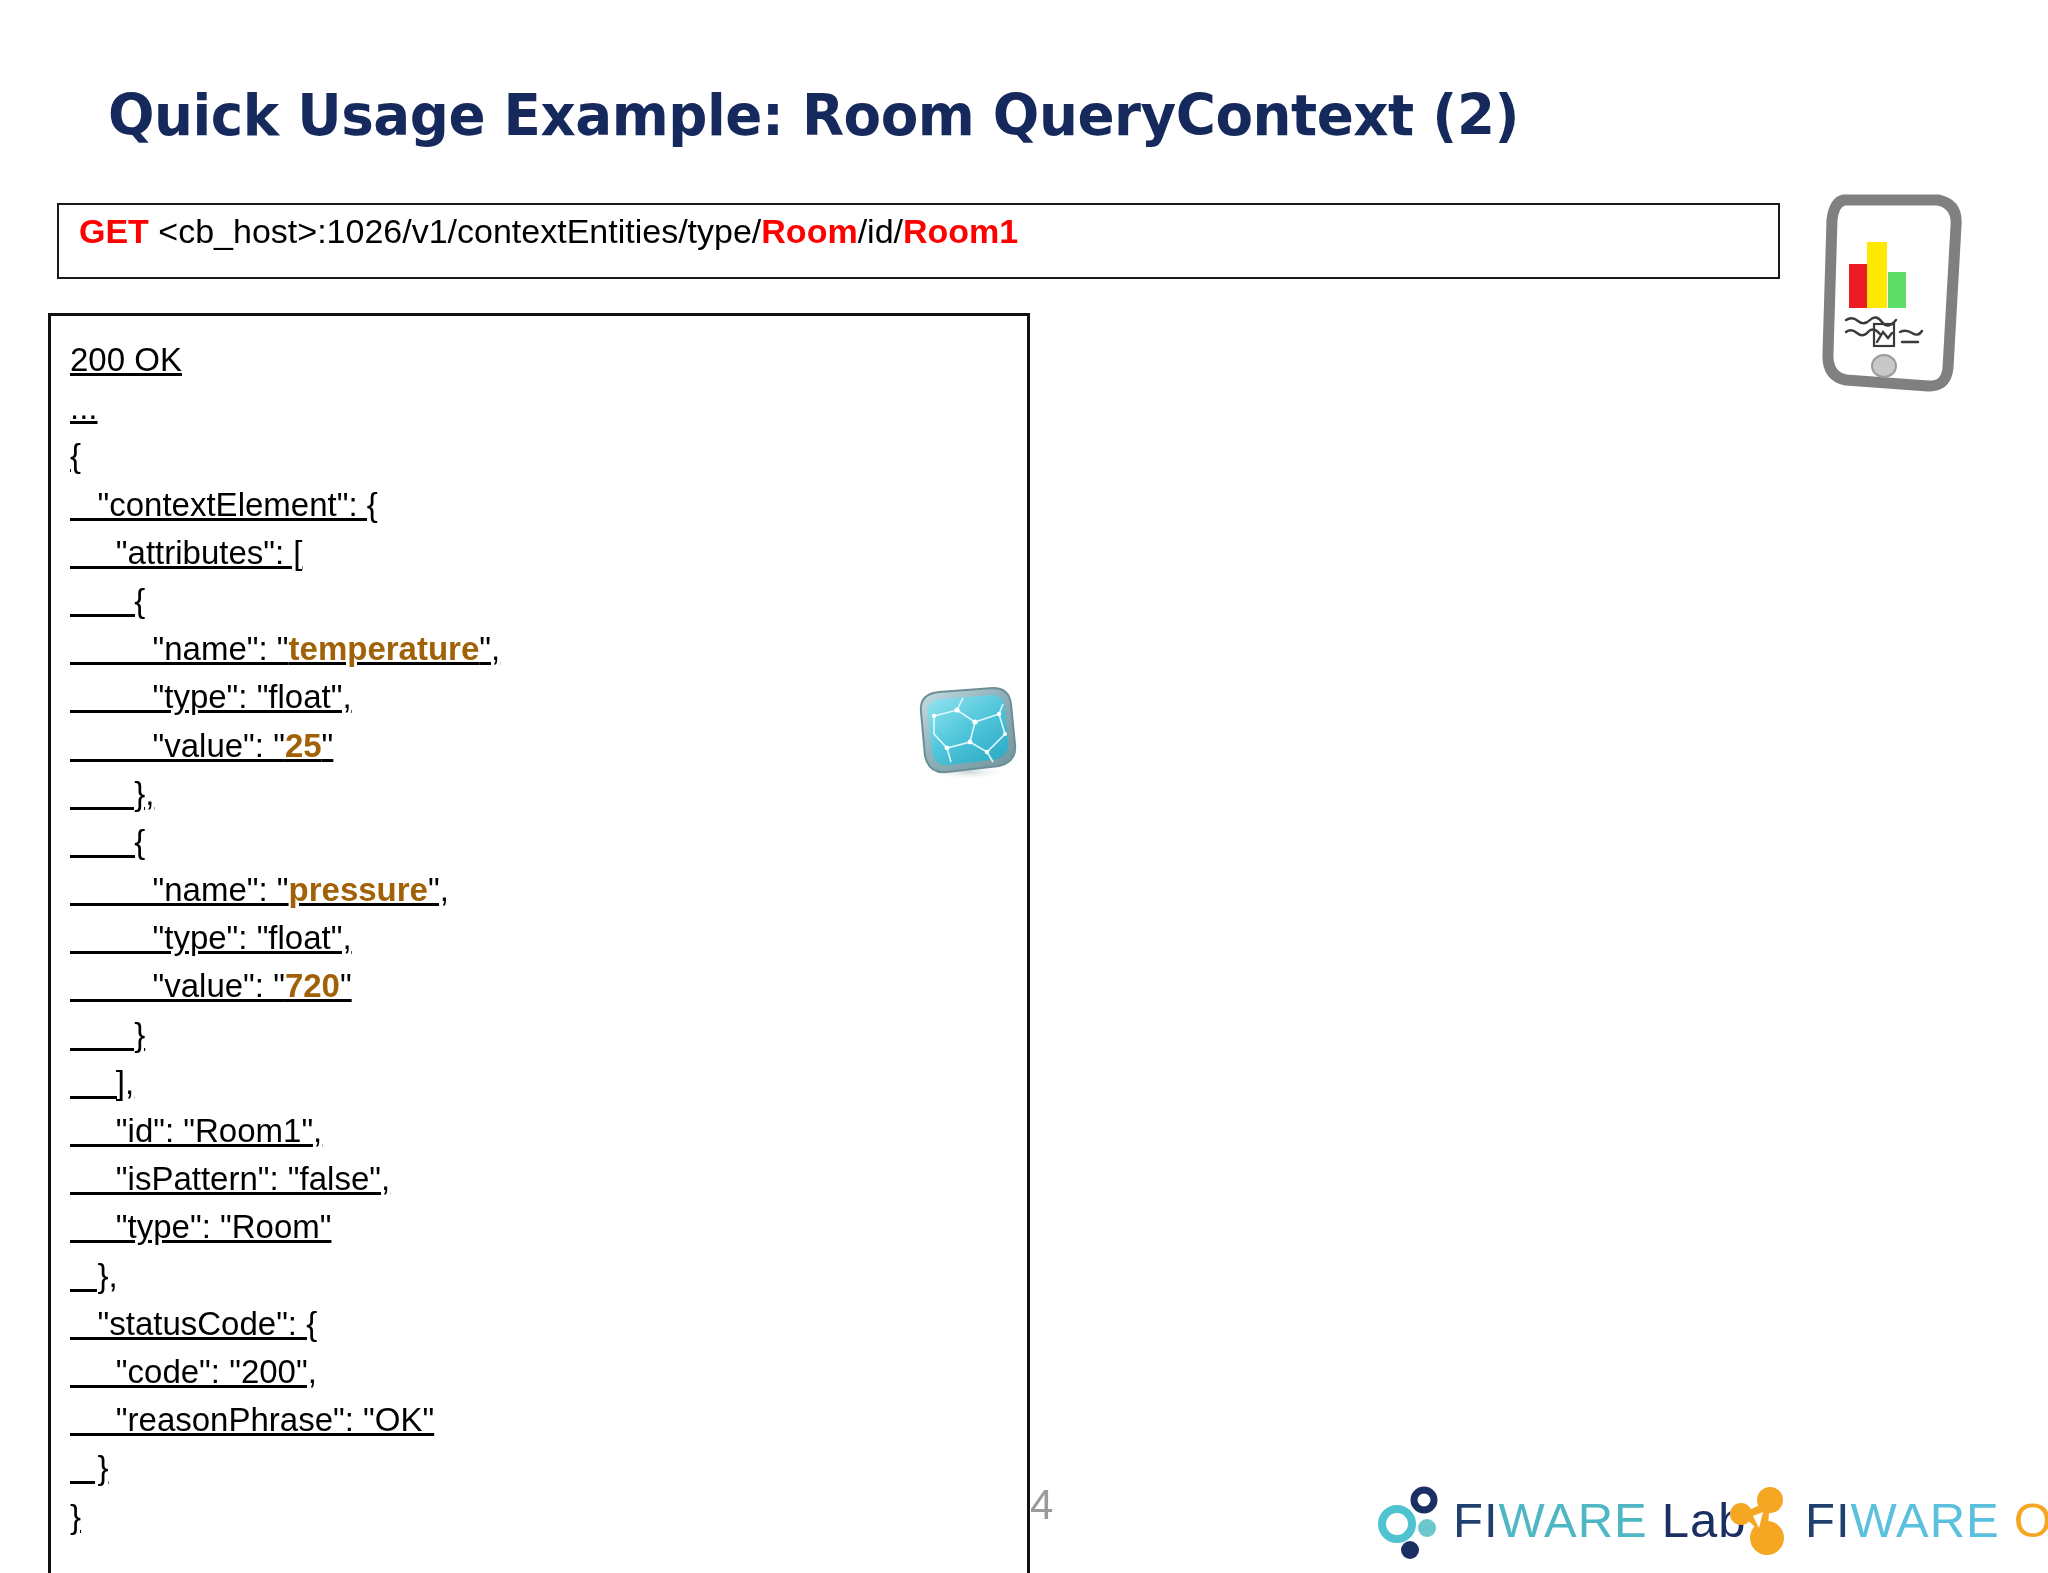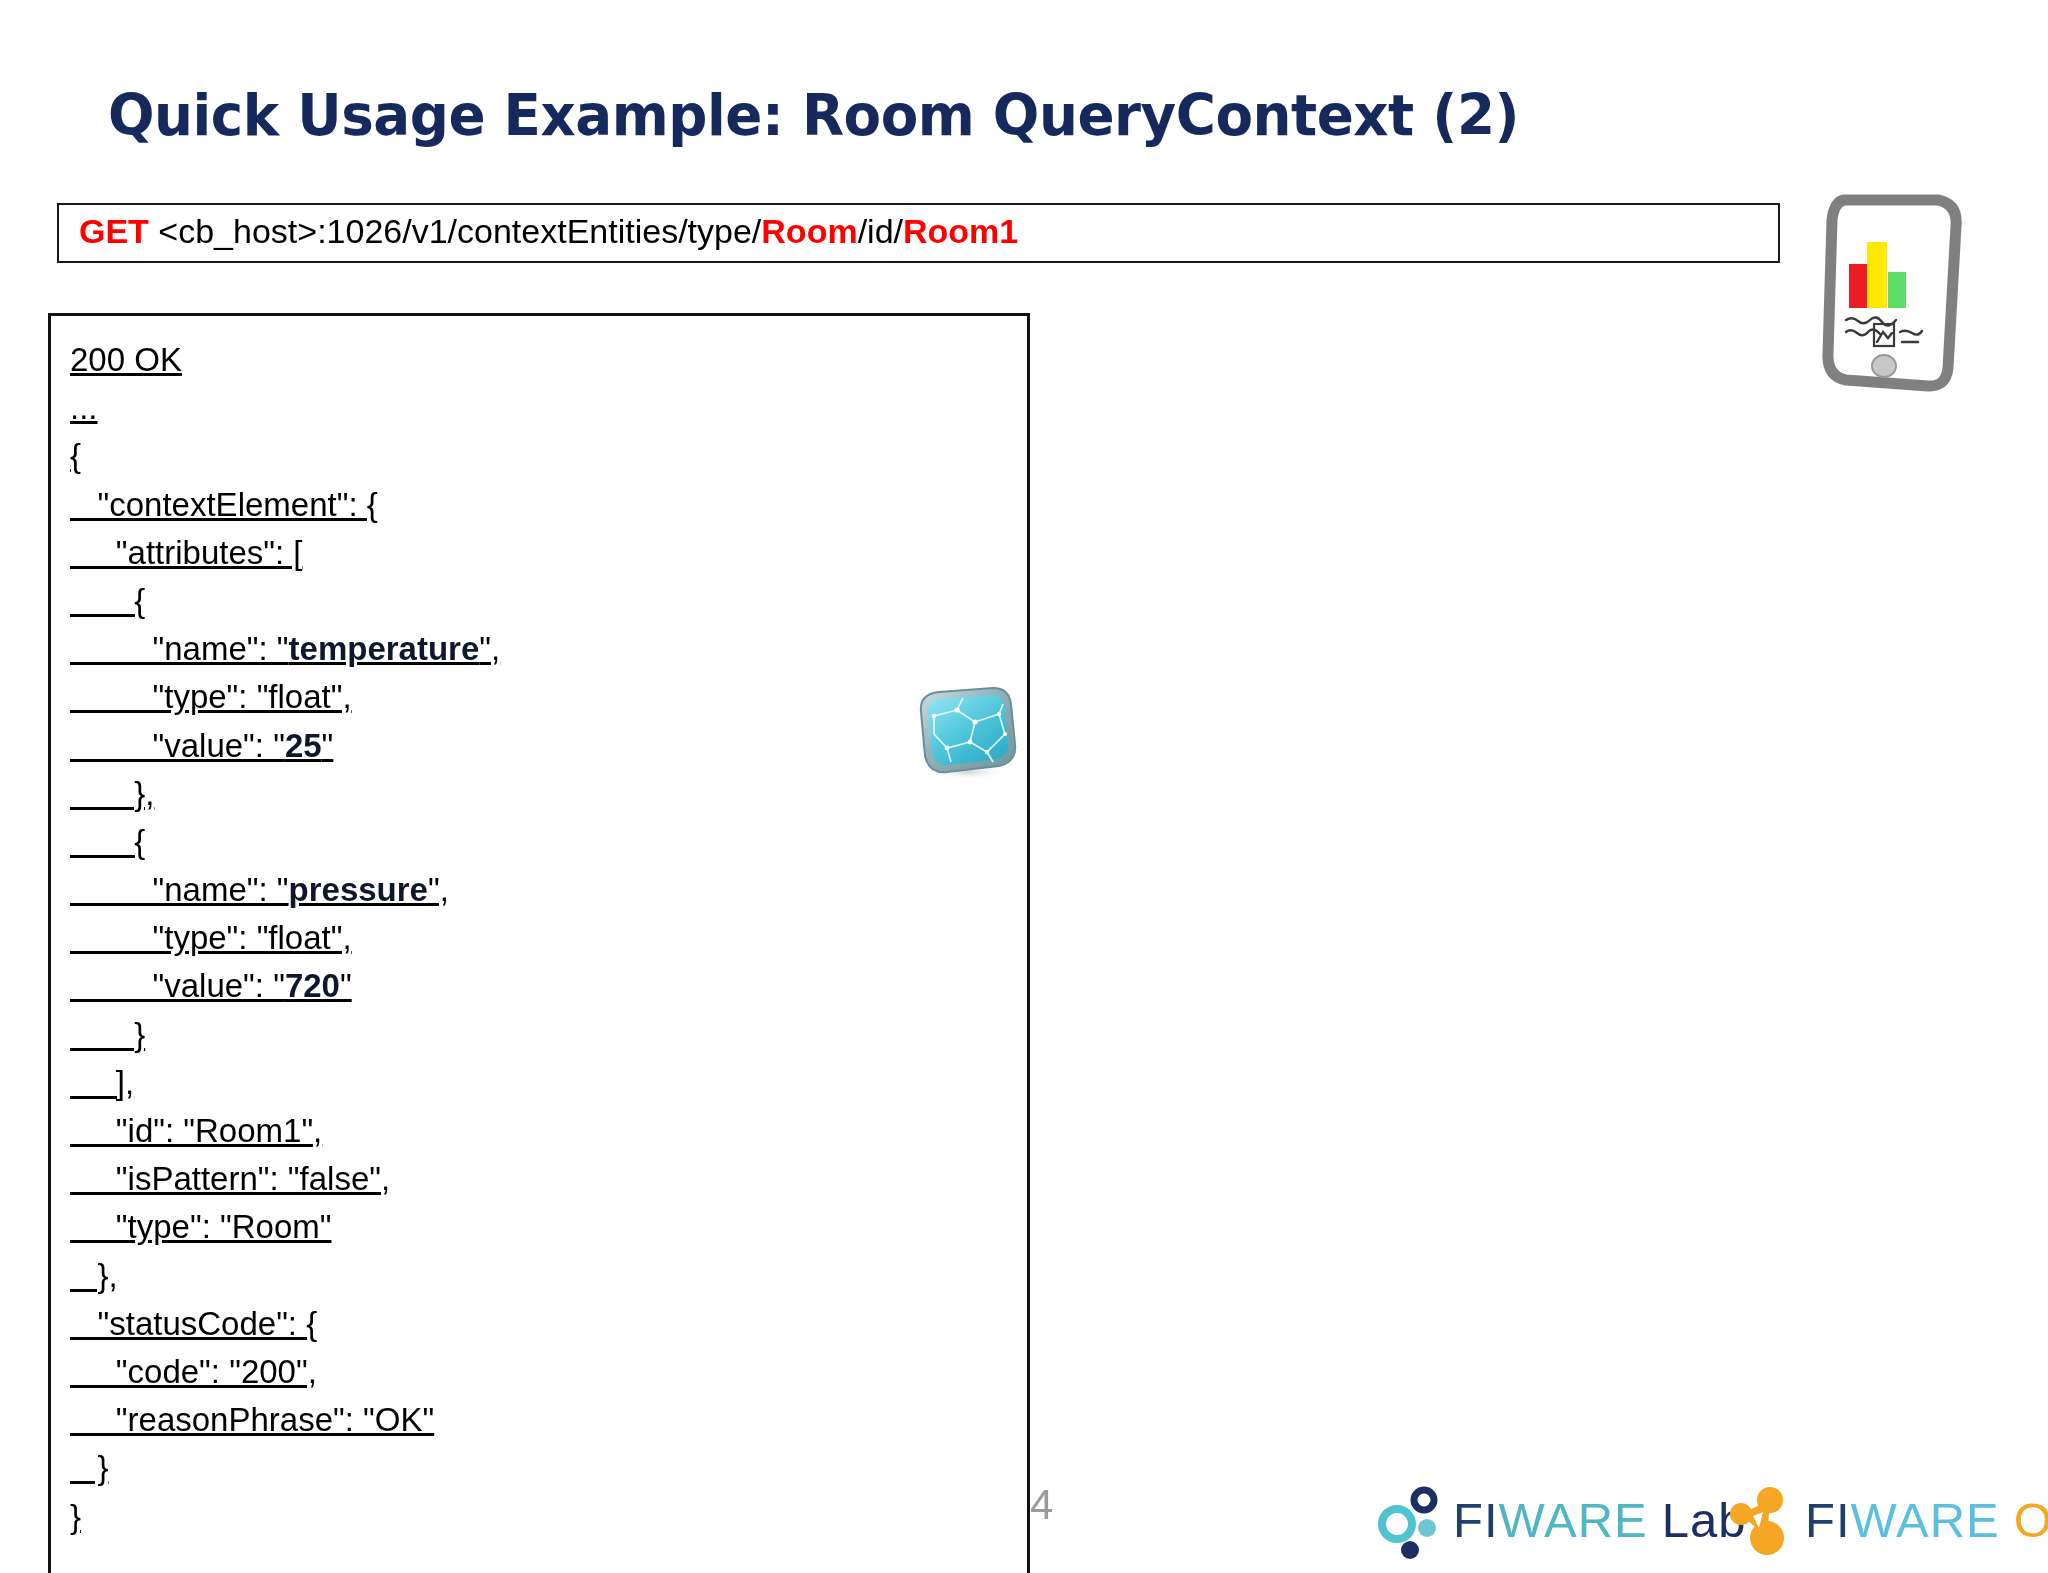--- a/index.html
+++ b/index.html
@@ -30,21 +30,21 @@
     transform: scaleX(0.96);
     transform-origin: left center;
   }
 
   
   #request-box {
     position: absolute;
     left: 57px;
     top: 203px;
     width: 1723px;
-    height: 60px;
+    height: 76px;
     border: 2px solid #1a1a1a;
     background: #ffffff;
     box-sizing: border-box;
   }
   #request-line {
     position: absolute;
     left: 20px;
     top: 7px;
     font-size: 34px;
     color: #000000;
@@ -72,21 +72,21 @@
     position: absolute;
     left: 19px;
     top: 20px;
     font-size: 33px;
     line-height: 48.2px;
     color: #000000;
     white-space: pre;
     font-family: "Liberation Sans", sans-serif;
   }
   #response-code .hl {
-    color: #0f172a;
+    color: #a16207;
     font-weight: bold;
   }
   .code-line { white-space: pre; height: 48.2px; text-decoration: underline; }
 
   
   #orion-icon {
     position: absolute;
     left: 862px;
     top: 366px;
     width: 110px;

